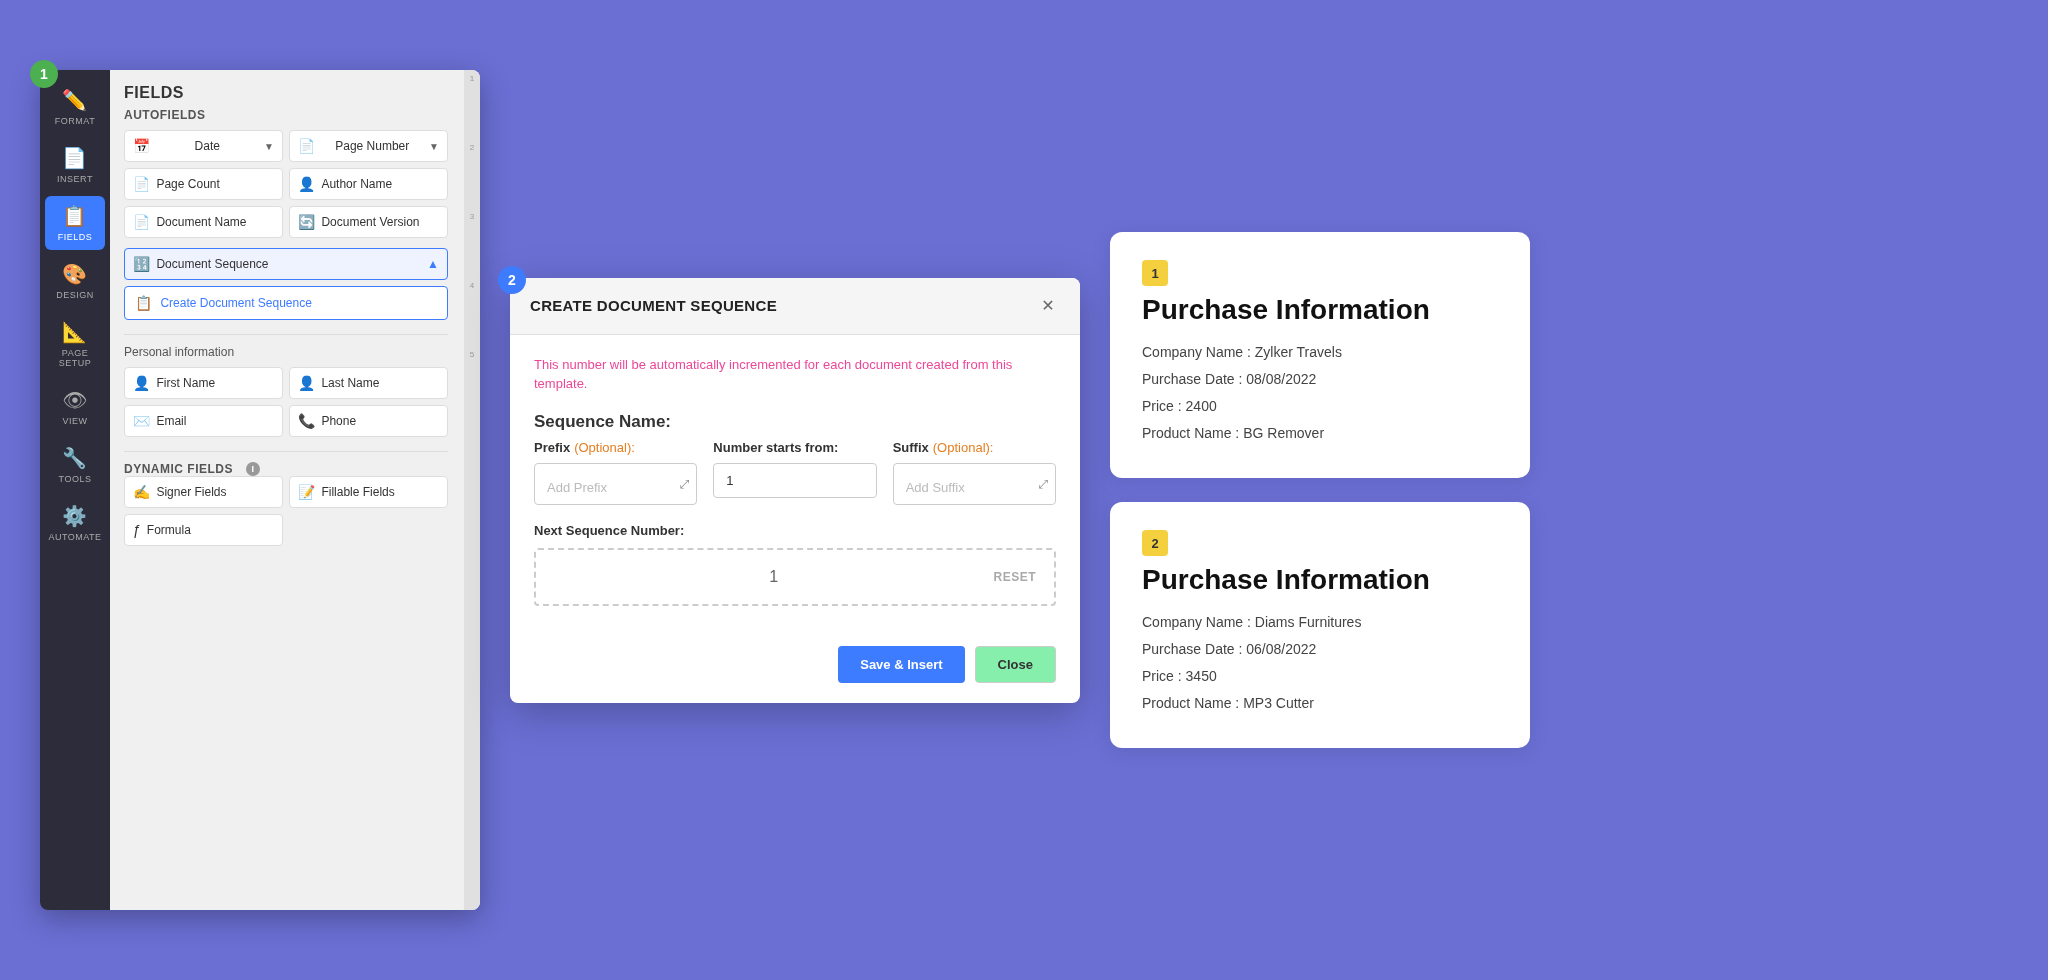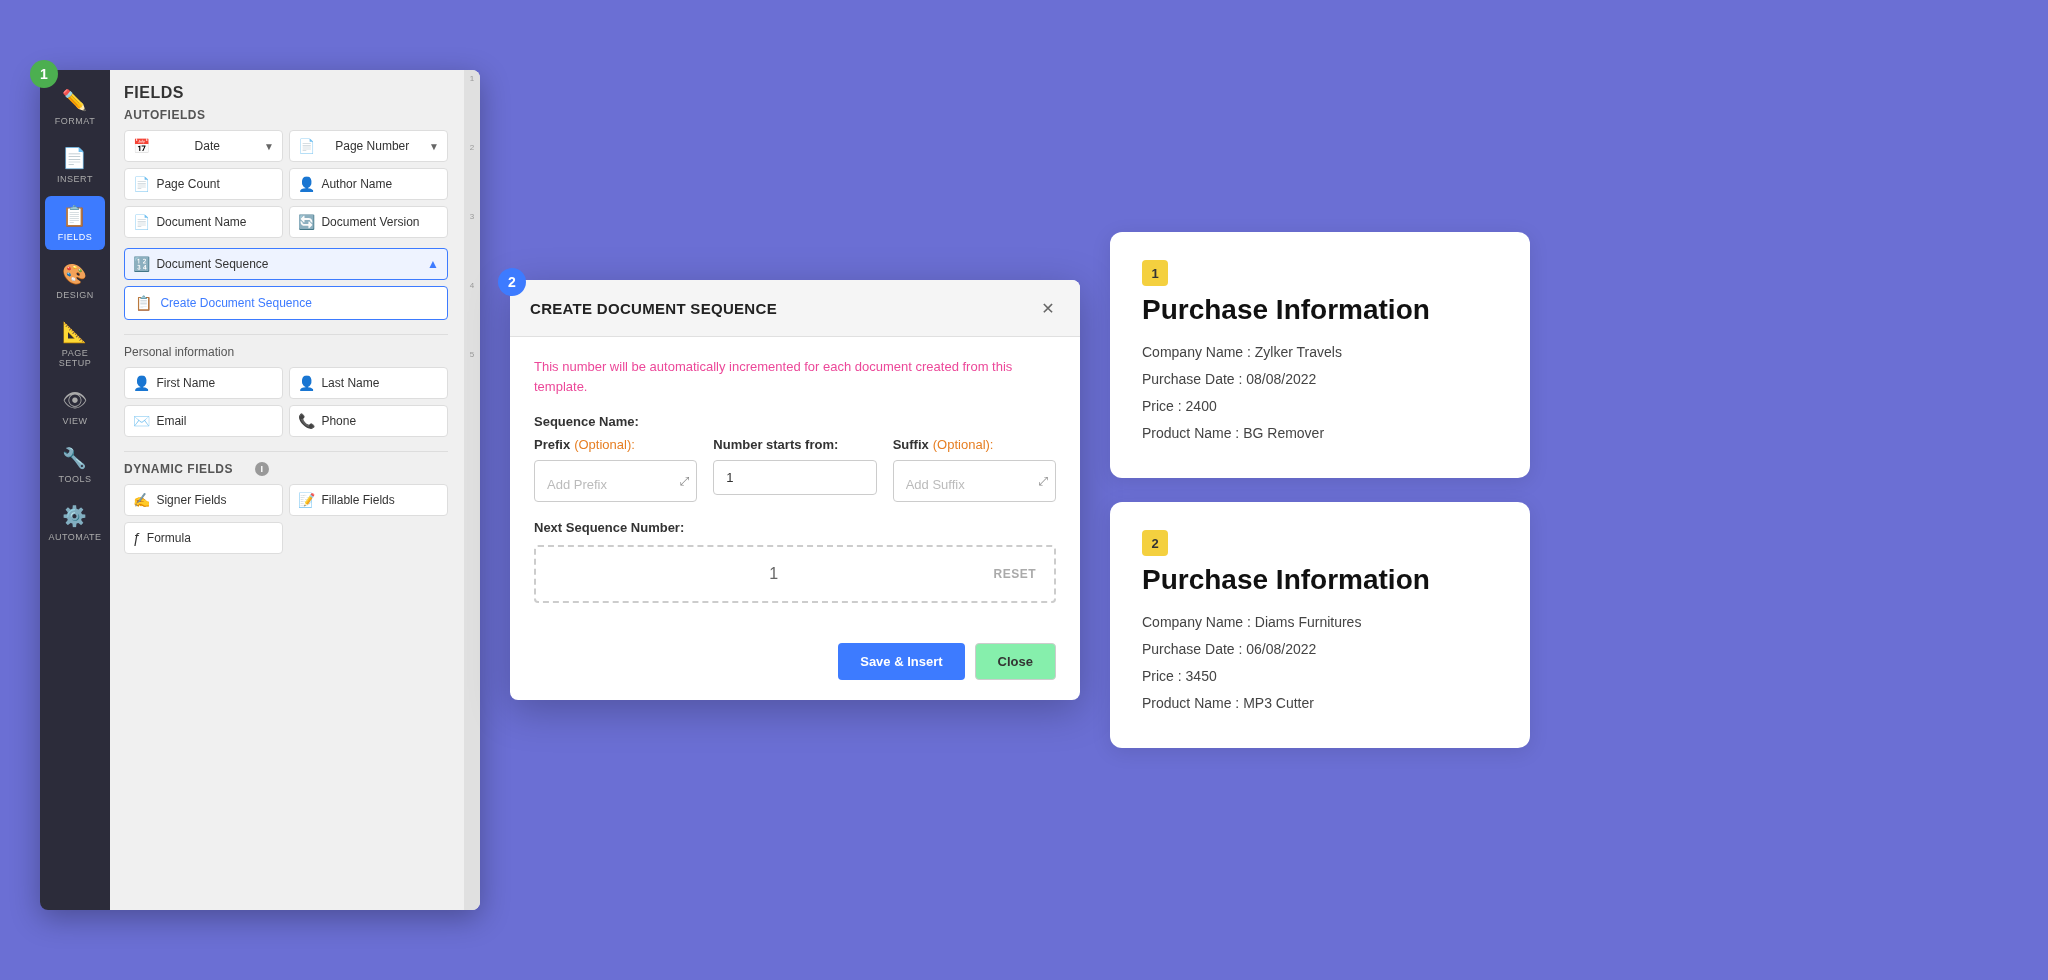--- a/index.html
+++ b/index.html
@@ -236,22 +236,21 @@
 
     
     .dynamic-title {
       font-size: 12px;
       font-weight: 700;
       color: #555;
       letter-spacing: 0.5px;
       text-transform: uppercase;
       display: flex;
       align-items: flex-end;
-      gap: 22px;
-      margin-bottom: 8px;
+      gap: 13px;
     }
     .info-circle {
       width: 14px;
       height: 14px;
       border-radius: 50%;
       background: #999;
       color: white;
       font-size: 9px;
       display: flex;
       align-items: center;
@@ -311,21 +310,21 @@
       padding: 20px 24px;
     }
     .modal-description {
       font-size: 13px;
       color: #ec4899;
       margin-bottom: 18px;
       line-height: 1.5;
     }
 
     .form-label {
-      font-size: 13px;
+      font-size: 17px;
       font-weight: 600;
       color: #333;
       margin-bottom: 8px;
       display: block;
     }
     .form-input {
       width: 100%;
       border: 1.5px solid #ccc;
       border-radius: 4px;
       padding: 9px 12px;

